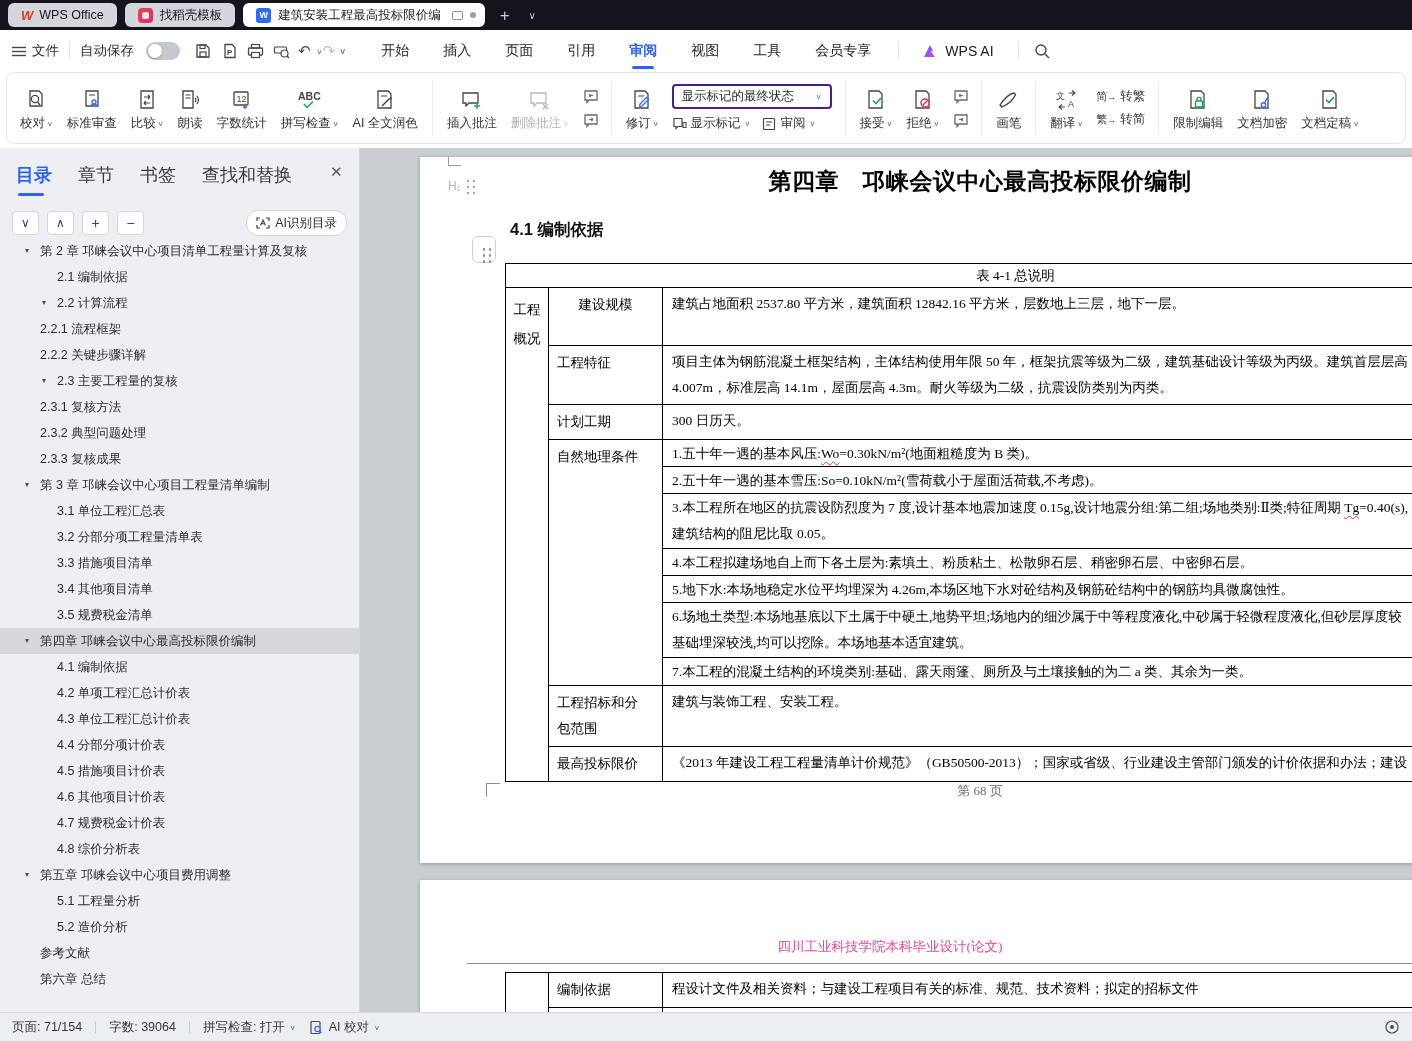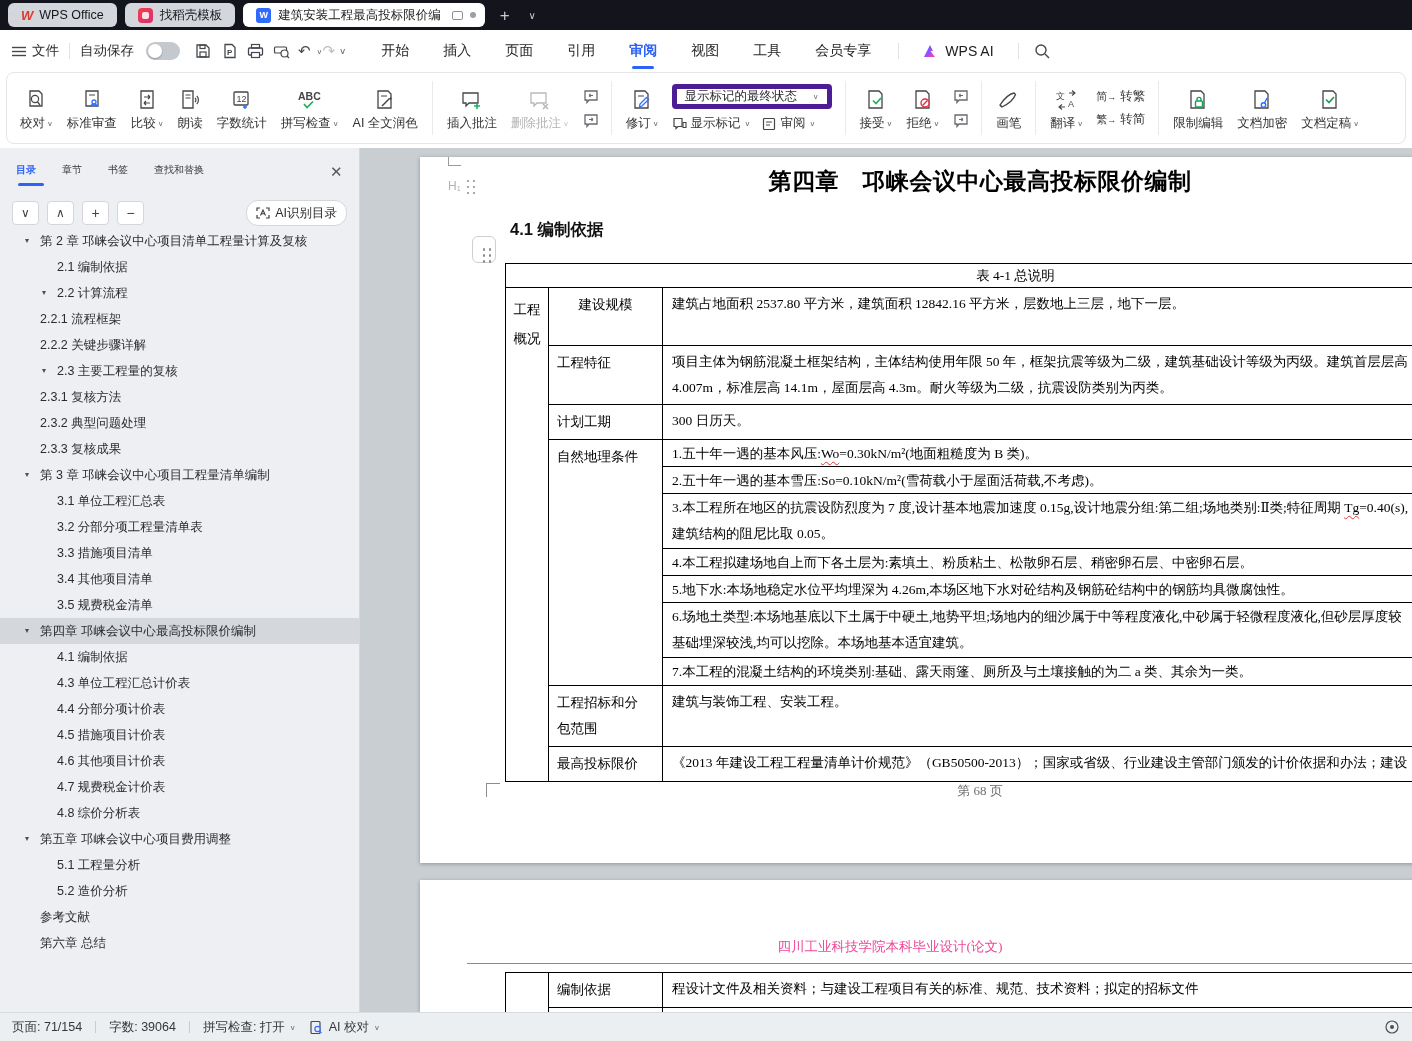--- a/index.html
+++ b/index.html
@@ -43,31 +43,31 @@
   .ribbon { height:72px; border:1px solid #e4e6ea; border-radius:8px; display:flex; align-items:stretch; padding:3px 2px; }
   .rgroup { display:flex; align-items:center; padding:0 4px; }
   .vsep { width:1px; background:#e8eaee; margin:5px 3px; }
   .bigbtn { display:flex; flex-direction:column; align-items:center; justify-content:center; gap:4px; padding:2px 7px; border-radius:4px; }
   .bigbtn .ic { height:26px; display:flex; align-items:flex-end; justify-content:center; }
   .lbl { font-size:12.5px; color:#333; display:flex; align-items:center; gap:2px; white-space:nowrap; }
   .disabled { opacity:.38; }
   .minicol { display:flex; flex-direction:column; justify-content:center; gap:6px; padding:0 3px; }
   .mini { width:22px; height:18px; display:flex; align-items:center; justify-content:center; }
   .stack { display:flex; flex-direction:column; justify-content:center; gap:6px; padding:0 6px; }
-  .combo { display:flex; align-items:center; justify-content:space-between; width:160px; height:25px; border:5px solid #4c1d95; border-radius:4px; padding:0 8px; font-size:12.5px; color:#2c2c30; }
+  .combo { display:flex; align-items:center; justify-content:space-between; width:160px; height:25px; border:2px solid #4c1d95; border-radius:4px; padding:0 8px; font-size:12.5px; color:#2c2c30; }
   .srow { display:flex; gap:12px; align-items:center; }
   .sbtn { display:flex; align-items:center; gap:4px; font-size:12.5px; color:#333; }
   .cnchar { font-size:11px; color:#3c3c40; border-radius:2px; }
 
   
   .main { display:flex; height:864px; background:#c9ced3; }
 
   
   .sidebar { width:360px; background:#edeff2; border-right:1px solid #d4d7db; display:flex; flex-direction:column; }
-  .side-tabs { display:flex; align-items:center; gap:26px; padding:15px 16px 0 16px; font-size:10px; color:#3a3a3e; }
+  .side-tabs { display:flex; align-items:center; gap:26px; padding:15px 16px 0 16px; font-size:18px; color:#3a3a3e; }
   .side-tab { position:relative; padding-bottom:9px; }
   .side-tab.active { color:#2e62f6; font-weight:600; }
   .side-tab.active::after { content:""; position:absolute; left:2px; width:26px; height:3px; border-radius:2px; background:#2e62f6; bottom:0; }
   .side-close { margin-left:auto; font-size:15px; color:#55585e; padding-bottom:8px; }
   .side-ctrl { display:flex; align-items:center; gap:8px; padding:14px 12px 0 12px; }
   .cbtn { width:27px; height:24px; background:#fff; border:1px solid #d3d6db; border-radius:4px; display:flex; align-items:center; justify-content:center; font-size:12px; color:#3f4247; }
   .aibtn { margin-left:auto; height:26px; background:#fff; border:1px solid #d3d6db; border-radius:12px; display:flex; align-items:center; gap:5px; padding:0 9px; font-size:12.5px; color:#2e2e32; }
   .toc { flex:1; overflow:hidden; margin-top:6px; padding-bottom:2px; }
   .toc-item { height:26px; display:flex; align-items:center; position:relative; font-size:12.5px; color:#2c2c30; padding-left:40px; white-space:nowrap; }
   .toc-item.lv2 { padding-left:57px; }
@@ -638,20 +638,24 @@
 
     <span>3.5 规费税金清单</span>
   </div>
         <div class="toc-item selected lv1">
     <span class="tarrow">▾</span>
     <span>第四章 邛崃会议中心最高投标限价编制</span>
   </div>
         <div class="toc-item lv2 no-arrow">
 
     <span>4.1 编制依据</span>
+  </div>
+        <div class="toc-item lv2 no-arrow">
+
+    <span>4.2 单项工程汇总计价表</span>
   </div>
         <div class="toc-item lv2 no-arrow">
 
     <span>4.3 单位工程汇总计价表</span>
   </div>
         <div class="toc-item lv2 no-arrow">
 
     <span>4.4 分部分项计价表</span>
   </div>
         <div class="toc-item lv2 no-arrow">

